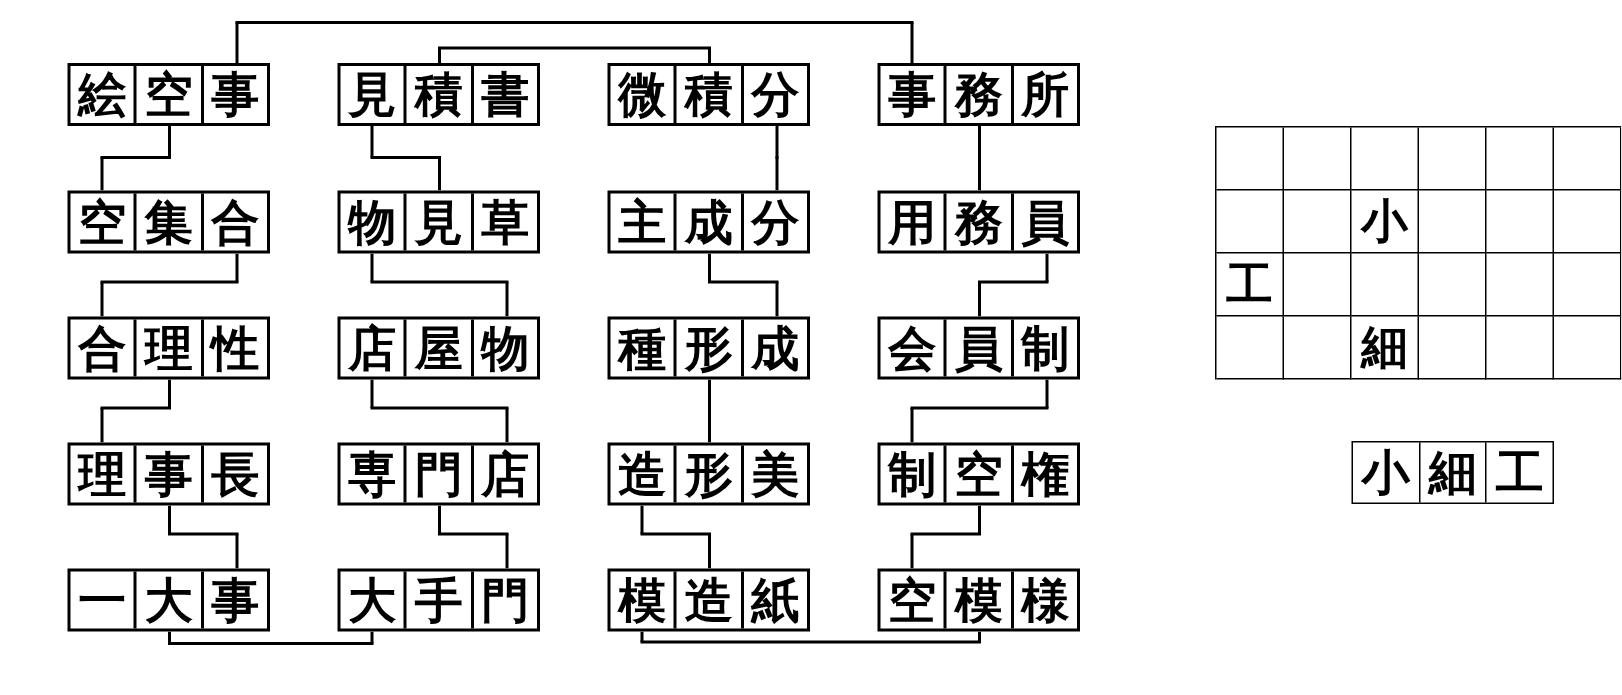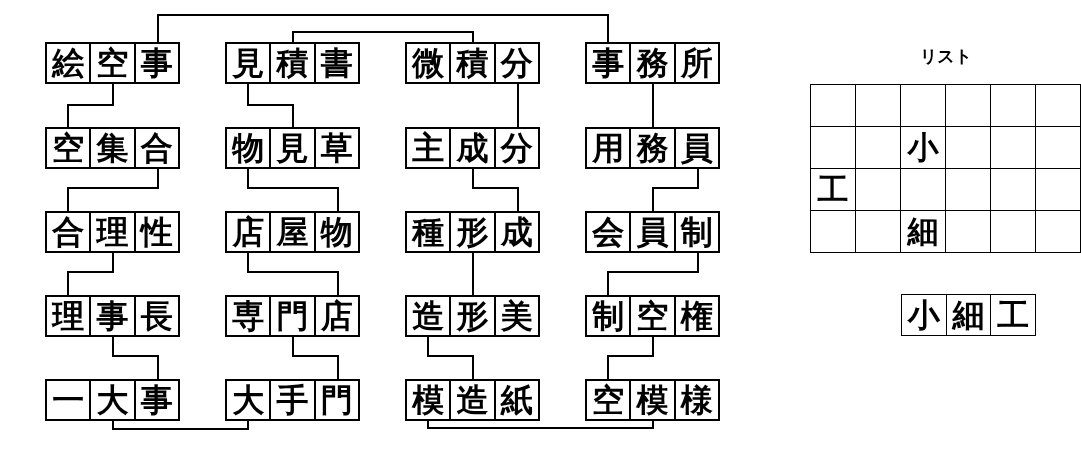--- a/index.html
+++ b/index.html
@@ -197,21 +197,20 @@
         <div class="cell">制</div>
         <div class="cell">空</div>
         <div class="cell">権</div>
       </div>
       <div class="wordbox" style="left: 585px; top: 379px;">
         <div class="cell">空</div>
         <div class="cell">模</div>
         <div class="cell">様</div>
       </div>
     </div>
-  <div class="list-label">リスト</div>
   <div id="list-grid">
       <div class="gcell"></div>
       <div class="gcell"></div>
       <div class="gcell"></div>
       <div class="gcell"></div>
       <div class="gcell"></div>
       <div class="gcell"></div>
       <div class="gcell"></div>
       <div class="gcell"></div>
       <div class="gcell">小</div>

